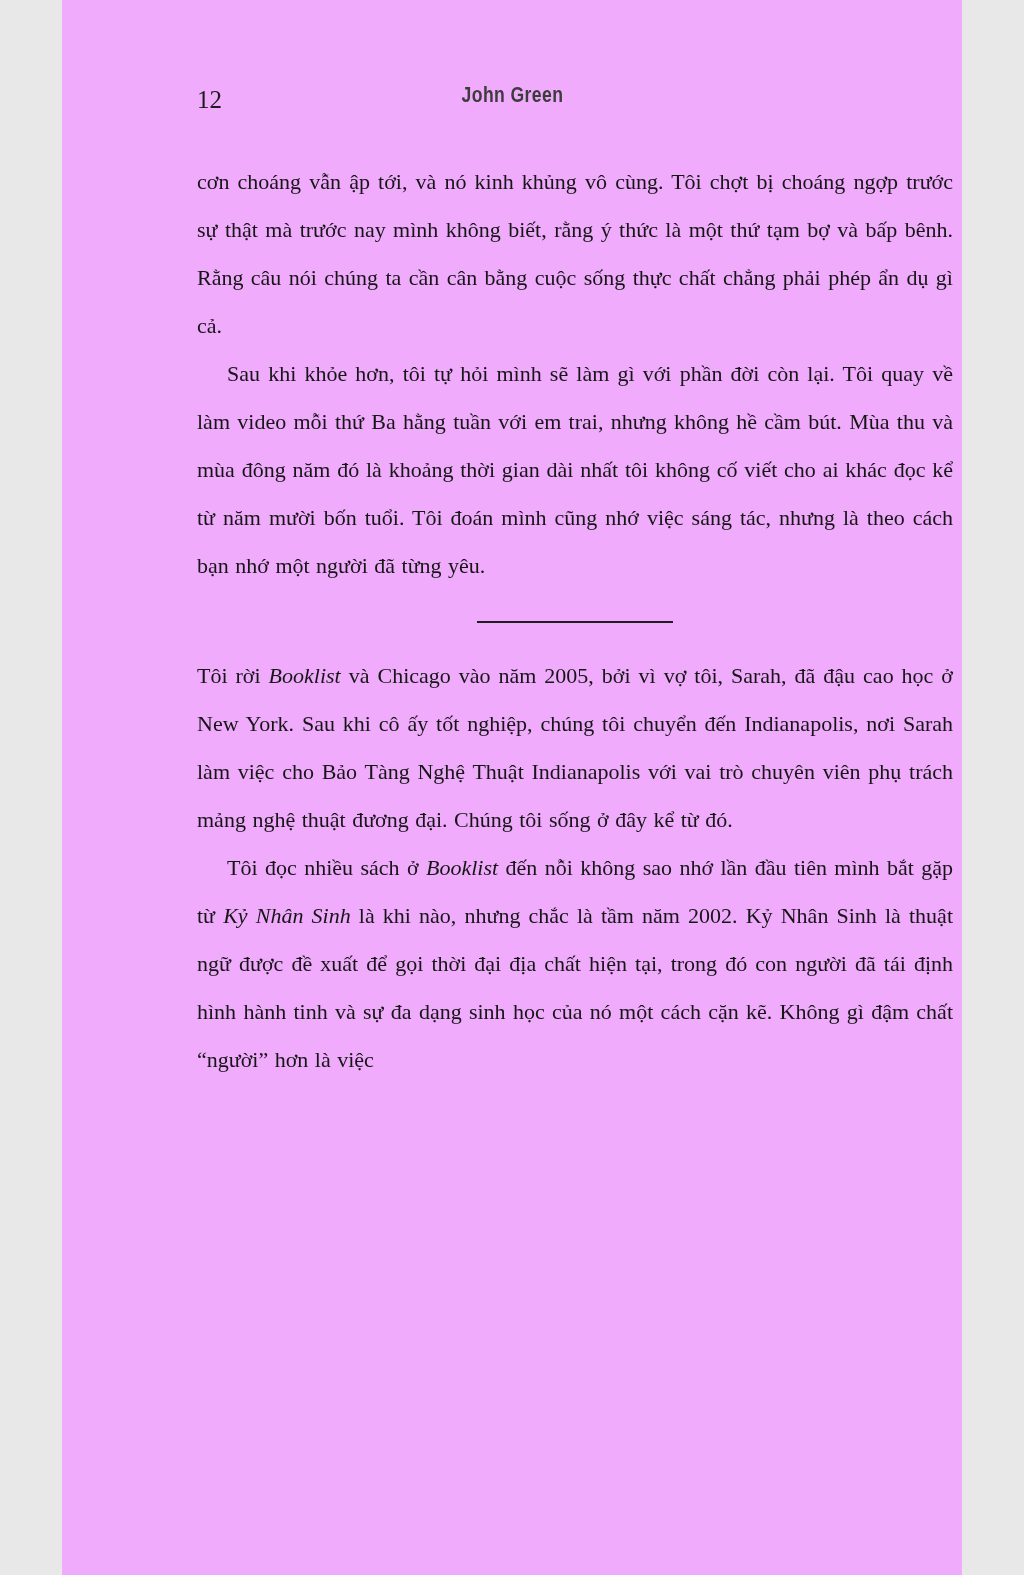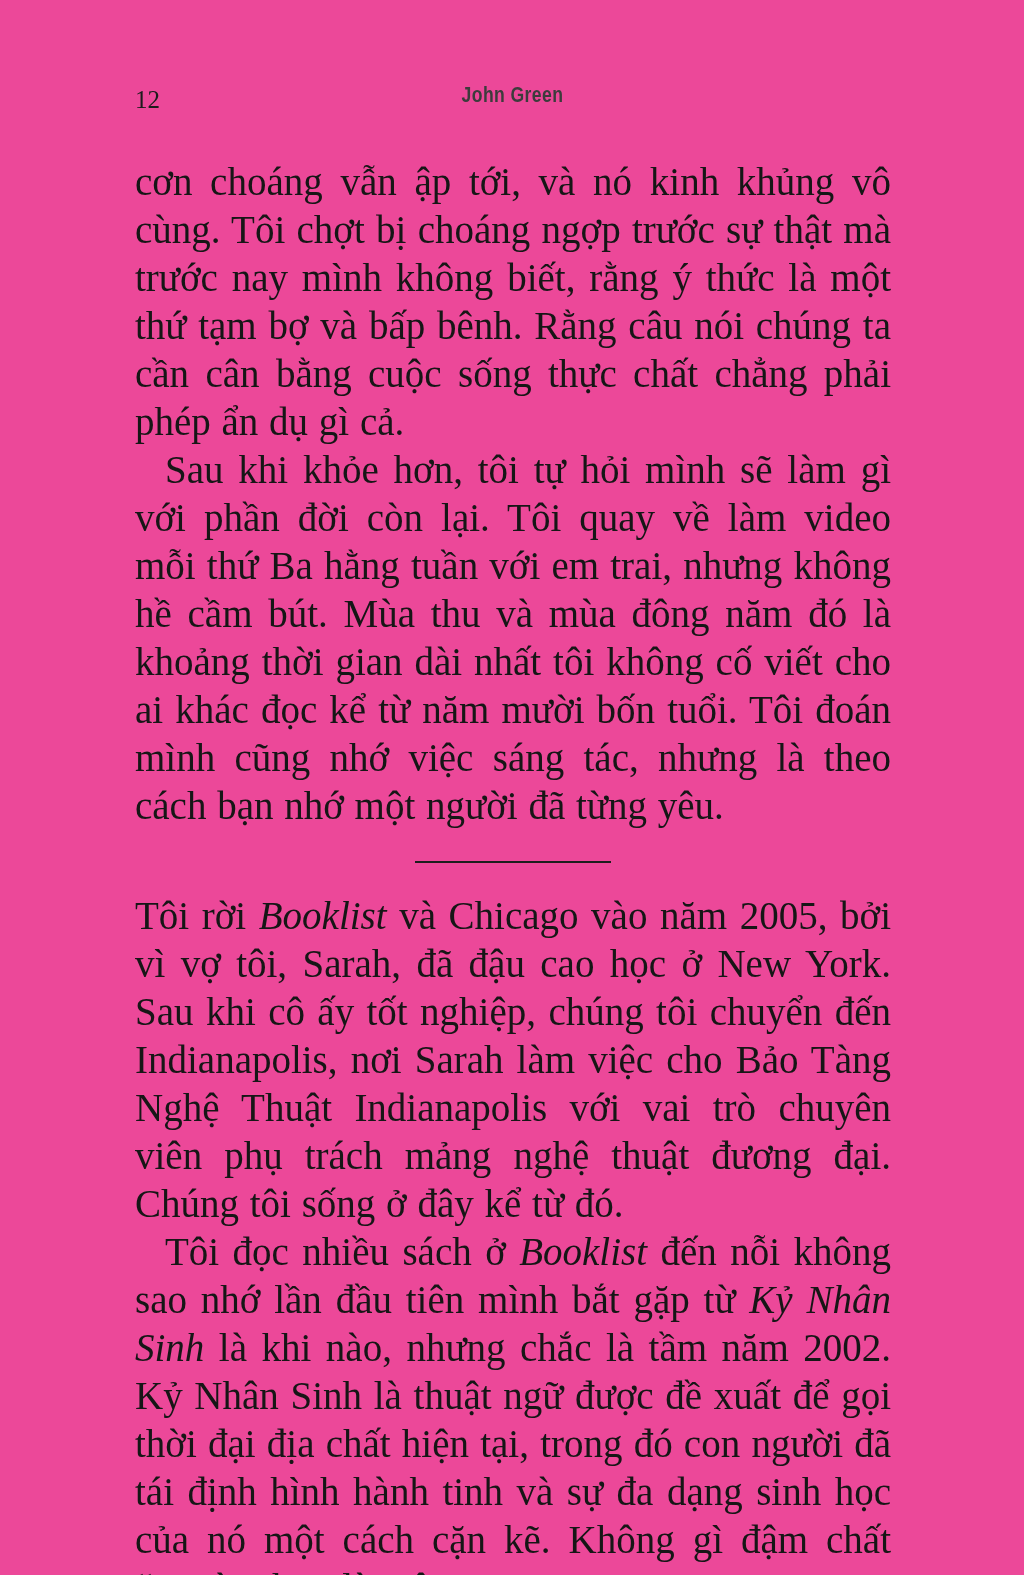--- a/index.html
+++ b/index.html
@@ -2,24 +2,24 @@
 <html><head>
 <meta charset="utf-8">
 <style>
   html, body {
     margin: 0;
     padding: 0;
     background: #e8e8e8;
   }
   .page {
     position: relative;
-    width: 1024px;
+    width: 900px;
     height: 1575px;
     margin: 0 auto;
-    background: #ec4899;
+    background: #f0abfc;
     overflow: hidden;
     font-family: "Liberation Serif", serif;
     color: #161616;
   }
   .page-header {
     position: absolute;
     top: 82px;
     left: 135px;
     right: 134px;
     height: 34px;
@@ -46,21 +46,21 @@
     transform-origin: center;
   }
   .body-text {
     position: absolute;
     top: 158px;
     left: 135px;
     width: 756px;
   }
   .paragraph {
     margin: 0;
-    font-size: 39px;
+    font-size: 22px;
     line-height: 48px;
     text-align: justify;
     text-justify: inter-word;
     word-spacing: 1px;
   }
   .paragraph.indent {
     text-indent: 30px;
   }
   .paragraph em {
   }

